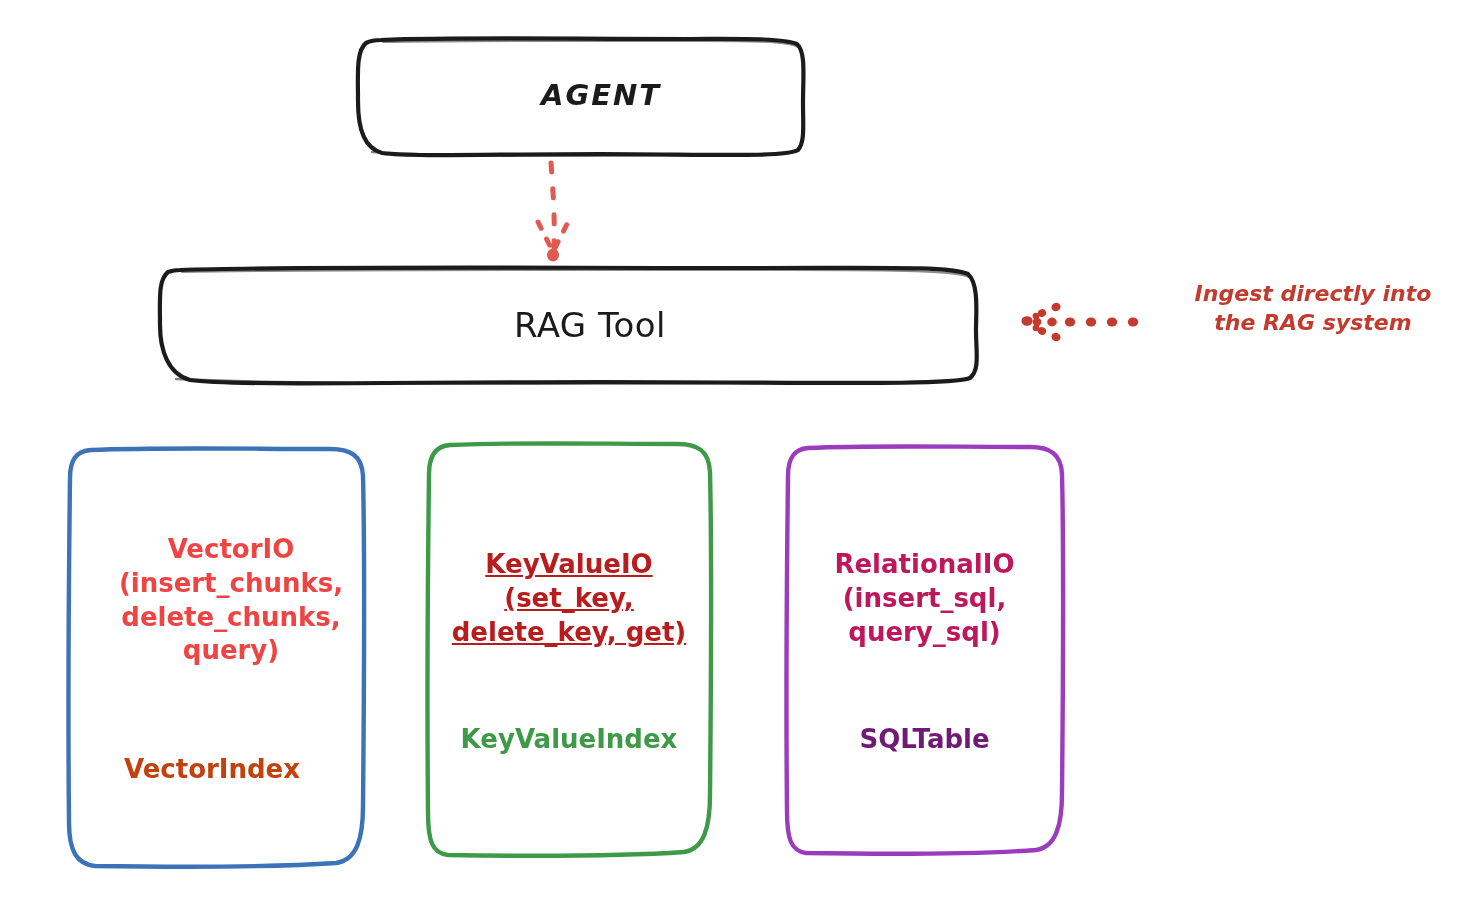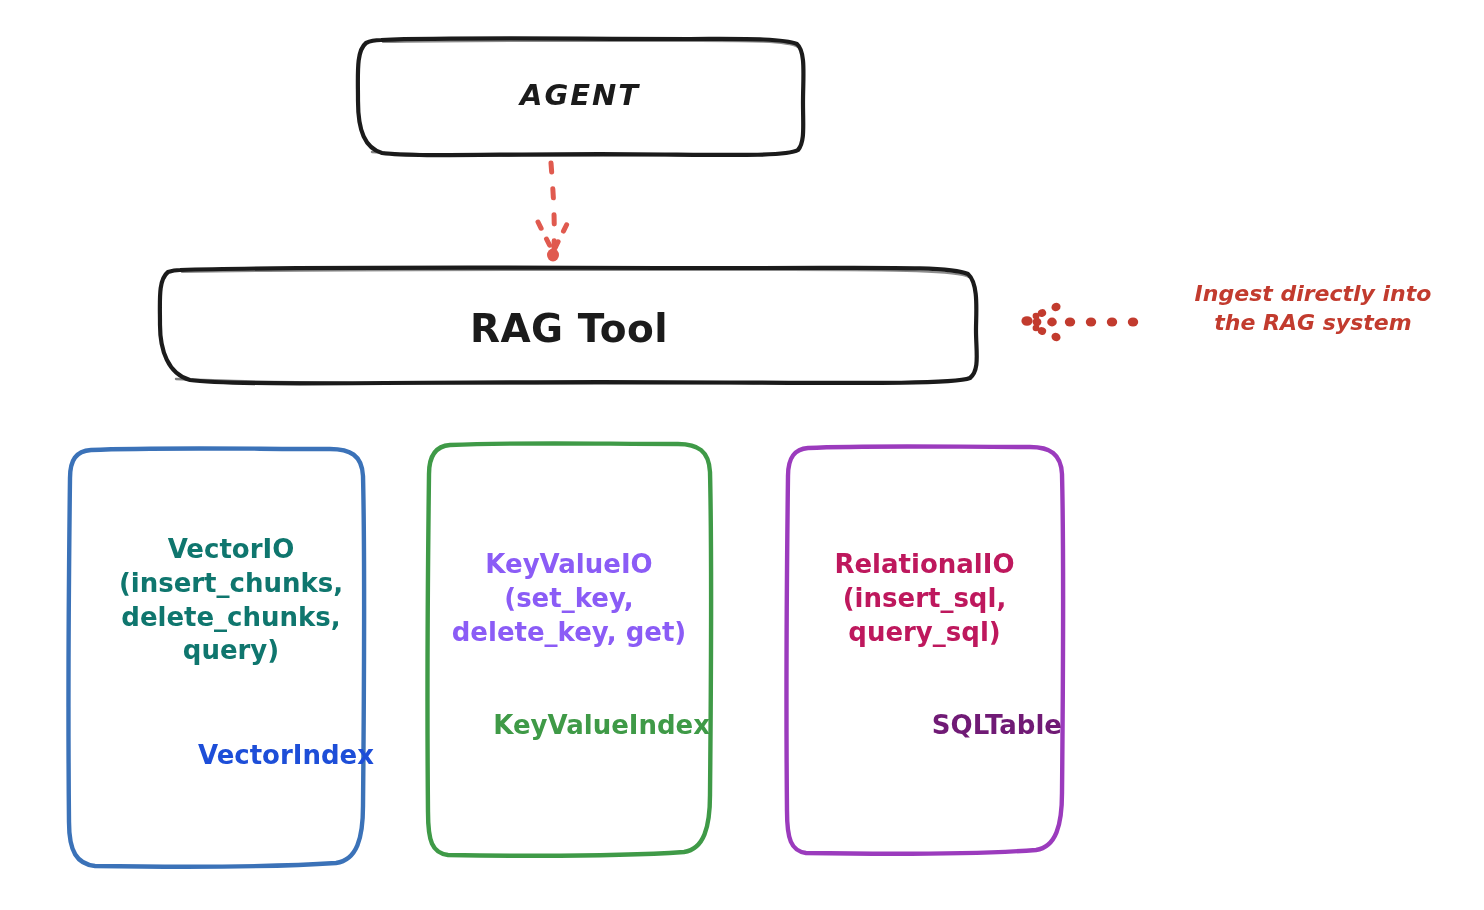--- a/index.html
+++ b/index.html
@@ -22,41 +22,42 @@
     height: 910px;
   }
 
   .node-label {
     position: absolute;
     text-align: center;
     white-space: pre;
     line-height: 1.22;
     pointer-events: none;
     font-family: "DejaVu Sans", sans-serif;
+    margin-left: 21px;
   }
 
   
   #agent-label {
     left: 357px;
     top: 78px;
     width: 446px;
     font-size: 29px;
     font-style: italic;
     font-weight: 700;
     letter-spacing: 2px;
     color: #1b1b1b;
   }
 
   
   #ragtool-label {
     left: 158px;
     top: 305px;
     width: 822px;
-    font-size: 39px;
-    font-weight: 700;
+    font-size: 34px;
+    font-weight: 400;
     letter-spacing: 0.5px;
     color: #1b1b1b;
   }
 
   
   #annotation-text {
     position: absolute;
     left: 1148px;
     top: 279px;
     width: 330px;
@@ -76,32 +77,33 @@
     text-align: center;
     white-space: pre-line;
     line-height: 1.30;
     font-size: 26px;
     font-weight: 600;
     font-family: "DejaVu Sans", sans-serif;
     pointer-events: none;
   }
   .io-index {
     position: absolute;
-    text-align: right;
+    text-align: center;
     white-space: pre;
     font-size: 26px;
     font-weight: 600;
     font-family: "DejaVu Sans", sans-serif;
     pointer-events: none;
-  }
-
-  #vector-api   { left: 72px;  top: 533px; width: 318px; color: #0f766e; }
-  #vector-index { left: 72px;  top: 740px; width: 280px; color: #1d4ed8; padding-left: 22px; }
-
-  #kv-api       { left: 428px; top: 548px; width: 282px; color: #8b5cf6; }
+    margin-top: 14px;
+  }
+
+  #vector-api   { left: 72px;  top: 533px; width: 318px; color: #ef4444; }
+  #vector-index { left: 72px;  top: 740px; width: 280px; color: #c2410c; }
+
+  #kv-api       { left: 428px; top: 548px; width: 282px; color: #b91c1c; text-decoration: underline; }
   #kv-index     { left: 428px; top: 710px; width: 282px; color: #3f9a47; }
 
   #rel-api      { left: 787px; top: 548px; width: 275px; color: #be185d; }
   #rel-index    { left: 787px; top: 710px; width: 275px; color: #701a75; }
 </style>
 </head>
 <body>
 
 <svg id="canvas" viewBox="0 0 1484 910" xmlns="http://www.w3.org/2000/svg">
 

